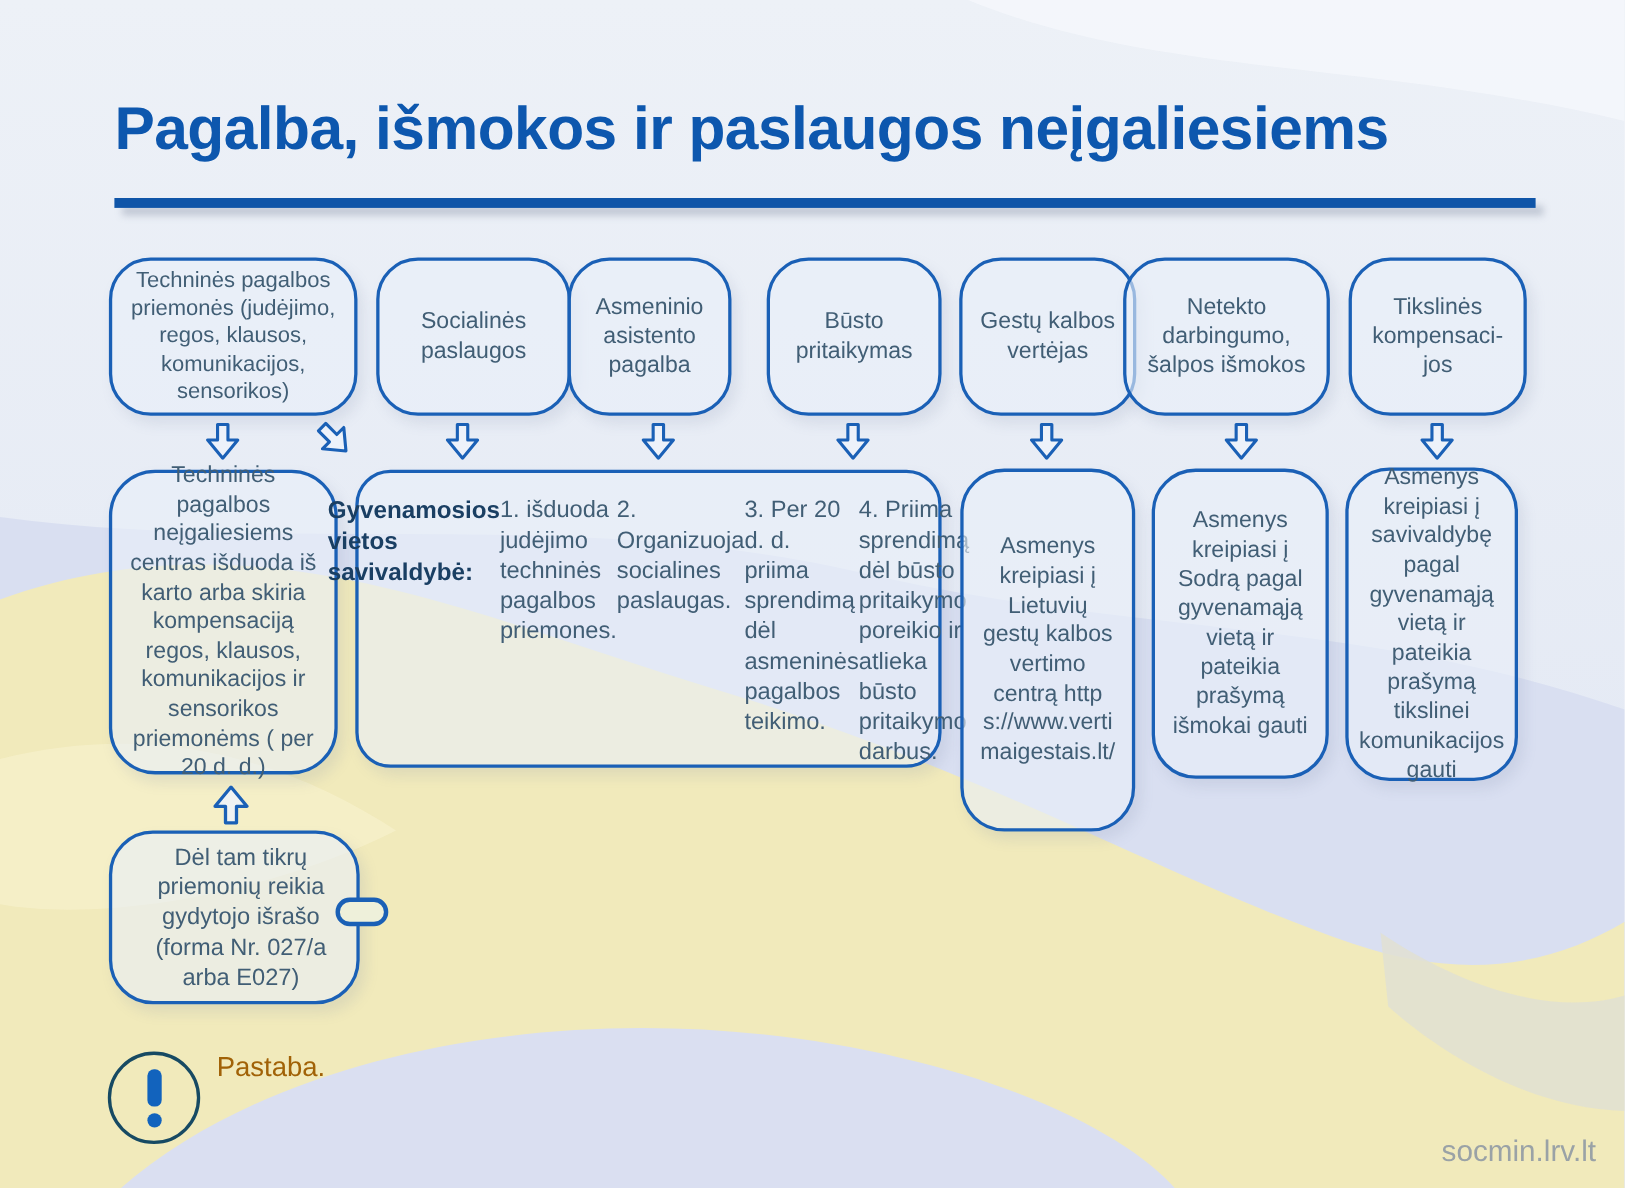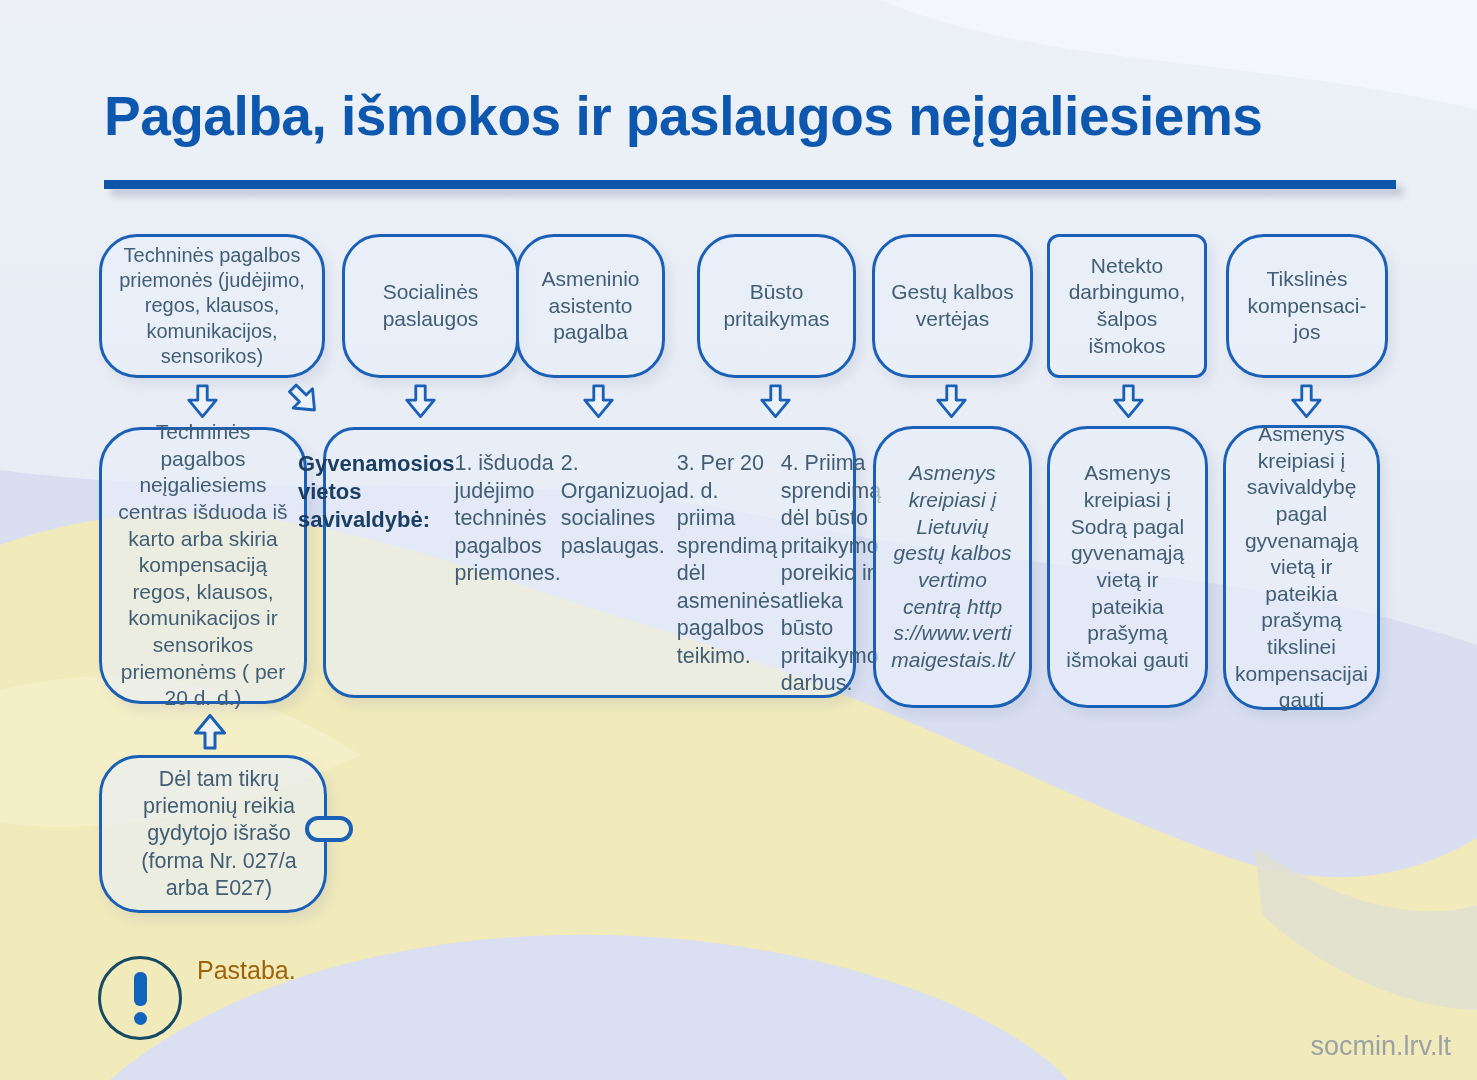--- a/index.html
+++ b/index.html
@@ -34,39 +34,39 @@
   }
   .box .pre{white-space:pre-line;}
 
   
   .b-r1{top:234px;height:144px;font-size:21px;border-radius:38px;}
   #r1b1{left:99px;width:226px;font-size:20px;}
   #r1b2{left:342px;width:177px;}
   #r1b3{left:516px;width:149px;}
   #r1b4{left:697px;width:159px;}
   #r1b5{left:872px;width:161px;}
-  #r1b6{left:1047px;width:160px;border-radius:12px;}
+  #r1b6{left:1021px;width:188px;}
   #r1b7{left:1226px;width:162px;}
 
   .arrow{position:absolute;z-index:1;width:31px;height:34px;}
   .arrow svg{display:block;width:100%;height:100%;}
   .arrow.diag{transform:rotate(-45deg);}
   .arrow.up{transform:rotate(180deg);}
 
   
   #r2b1{left:99px;top:427px;width:208px;height:277px;border-radius:42px;font-size:21px;}
   #r2wide{
     left:323px;top:427px;width:533px;height:271px;border-radius:32px;
     flex-direction:row;align-items:flex-start;justify-content:center;
     text-align:left;padding:20px 36px;
   }
   #r2wide .hdr{font-size:22px;font-weight:bold;color:var(--navy);margin-bottom:14px;}
   #r2wide .item{font-size:21.5px;color:var(--slate);margin-bottom:12px;line-height:1.28;}
   #r2wide .item:last-child{margin-bottom:0;}
-  #r2g{left:873px;top:426px;width:159px;height:282px;font-size:21px;padding:24px 14px;font-style:italic;}
+  #r2g{left:873px;top:426px;width:159px;height:330px;font-size:21px;padding:24px 14px;}
   #r2g .url{overflow-wrap:anywhere;word-break:break-all;}
   #r2s{left:1047px;top:426px;width:161px;height:282px;font-size:21px;}
   #r2t{left:1223px;top:425px;width:157px;height:285px;font-size:21px;}
 
   
   #r3b1{left:99px;top:755px;width:228px;height:158px;font-size:21.5px;padding-left:24px;}
   #r3wide{left:338px;top:757px;width:518px;height:152px;font-size:21.5px;padding:10px 26px;}
   .link-pill{
     position:absolute;z-index:2;left:305px;top:816px;width:48px;height:26px;
     box-sizing:border-box;border:4px solid var(--border);border-radius:999px;
@@ -192,21 +192,21 @@
       <span>Asmenys kreipiasi į Lietuvių gestų kalbos vertimo centrą </span>
       <span class="url">https://www.vertimaigestais.lt/</span>
     </span>
   </div>
 
   <div class="box" id="r2s">
     <span>Asmenys kreipiasi į Sodrą pagal gyvenamąją vietą ir pateikia prašymą išmokai gauti</span>
   </div>
 
   <div class="box" id="r2t">
-    <span>Asmenys kreipiasi į savivaldybę pagal gyvenamąją vietą ir pateikia prašymą tikslinei kompensacijai gauti</span>
+    <span>Asmenys kreipiasi į savivaldybę pagal gyvenamąją vietą ir pateikia prašymą tikslinei komunikacijos gauti</span>
   </div>
 
   <div class="arrow up" style="left:193px;top:714px;width:34px;height:36px;">
     <svg viewBox="0 0 32 36">
         <path d="M11 2 H21 V17 H30.5 L16 34.5 L1.5 17 H11 Z" fill="#edf2fa" fill-opacity="0.85" stroke="#1a60b6" stroke-width="3" stroke-linejoin="round"></path>
       </svg>
   </div>
 
   <div class="box" id="r3b1">
     <span>Dėl tam tikrų priemonių reikia gydytojo išrašo (forma Nr. 027/a arba E027)</span>

